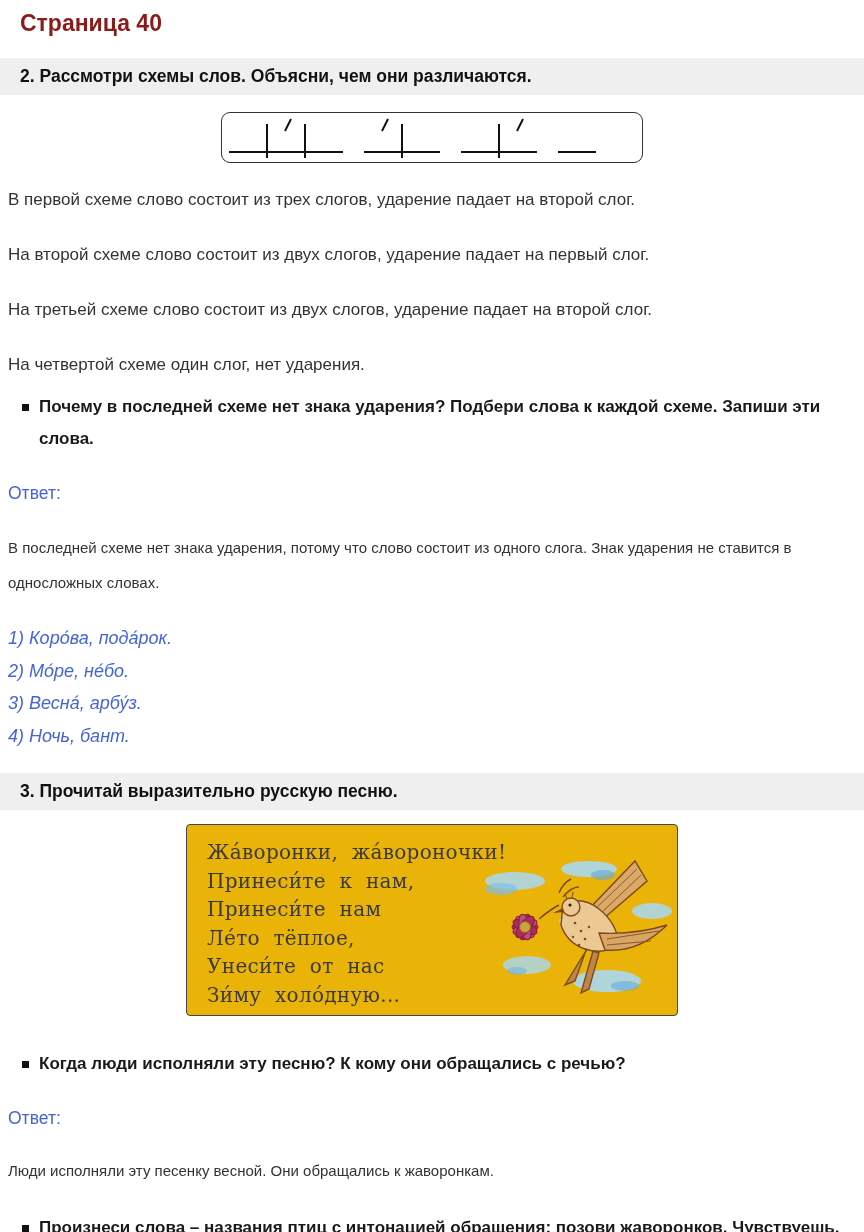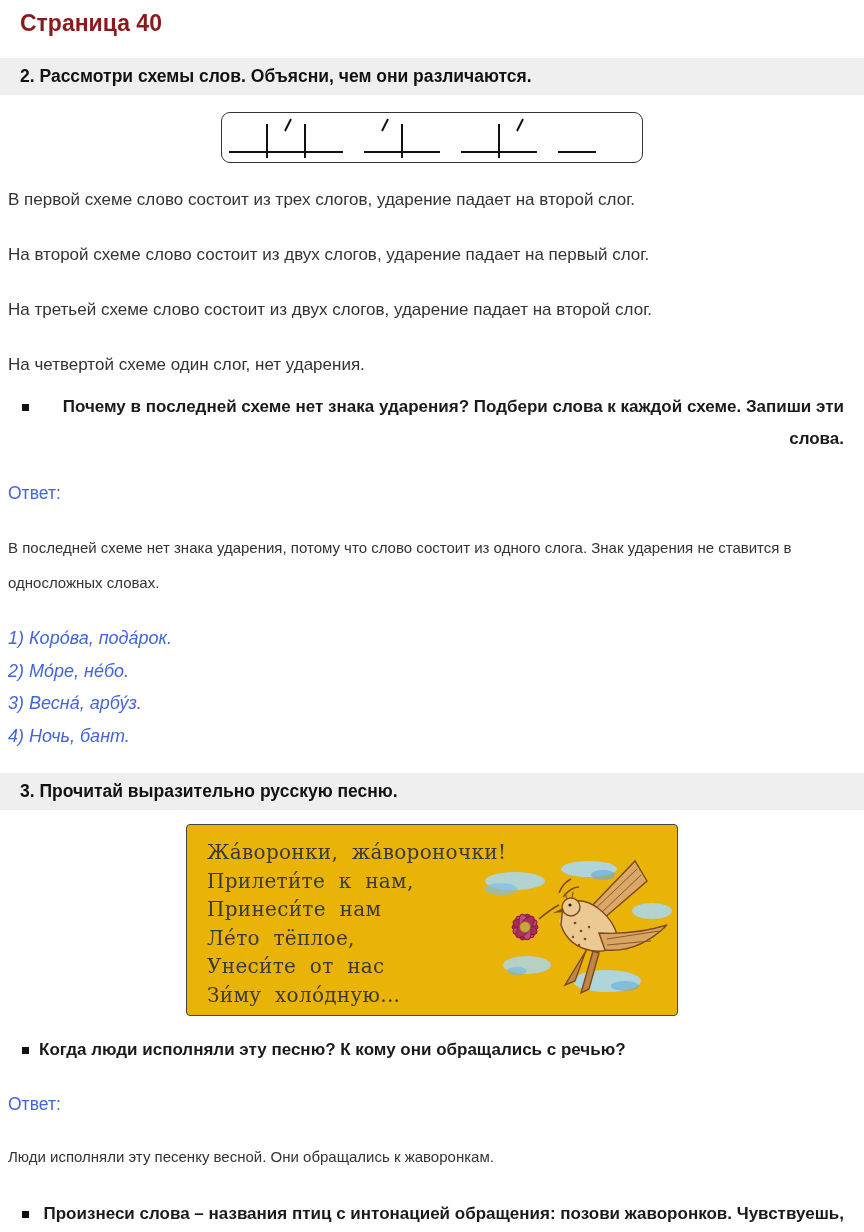--- a/index.html
+++ b/index.html
@@ -41,21 +41,20 @@
     margin: 33px 8px 0 8px;
     font-size: 17px;
     line-height: 22px;
     color: #333;
   }
   .para.first { margin-top: 26px; }
   .bullet-item {
     display: flex;
     align-items: flex-start;
     margin: 14px 20px 0 22px;
-    text-align: right;
   }
   .sq-bullet {
     flex: none;
     width: 7px; height: 7px;
     background: #111;
     margin: 13px 10px 0 0;
   }
   .bullet-text {
     margin: 0;
     font-size: 17px;
@@ -156,21 +155,21 @@
   <p class="blue-item">4) Ночь, бант.</p>
 </div>
 
 <div class="task-header">
   <span>3. Прочитай выразительно русскую песню.</span>
 </div>
 
 <div class="poem-box">
   <div class="poem">
     <div>Жа́воронки,  жа́вороночки!</div>
-    <div>Прилети́те  к  нам,</div>
+    <div>Принеси́те  к  нам,</div>
     <div>Принеси́те  нам</div>
     <div>Ле́то  тёплое,</div>
     <div>Унеси́те  от  нас</div>
     <div>Зи́му  холо́дную...</div>
   </div>
   <div class="bird-wrap">
     <svg width="208" height="150" viewBox="0 0 208 150">
 
       <g>
         <ellipse cx="48" cy="28" rx="30" ry="9" fill="#a9d8f3" opacity="0.85"></ellipse>
@@ -224,21 +223,21 @@
           <circle cx="106" cy="84" r="1.2"></circle>
             <circle cx="118" cy="86" r="1.3"></circle>
           <circle cx="112" cy="92" r="1.2"></circle>
             <circle cx="122" cy="74" r="1.2"></circle>
         </g>
       </g>
     </svg>
   </div>
 </div>
 
-<div class="bullet-item" style="margin-top:18px">
+<div class="bullet-item" style="margin-top:32px">
   <span class="sq-bullet"></span>
   <p class="bullet-text">Когда люди исполняли эту песню? К кому они обращались с речью?</p>
 </div>
 
 <p class="answer-label">Ответ:</p>
 
 <p class="answer-text" style="line-height:22px; margin-top:31px">Люди исполняли эту песенку весной. Они обращались к жаворонкам.</p>
 
 <div class="bullet-item" style="margin-top:30px">
   <span class="sq-bullet"></span>

